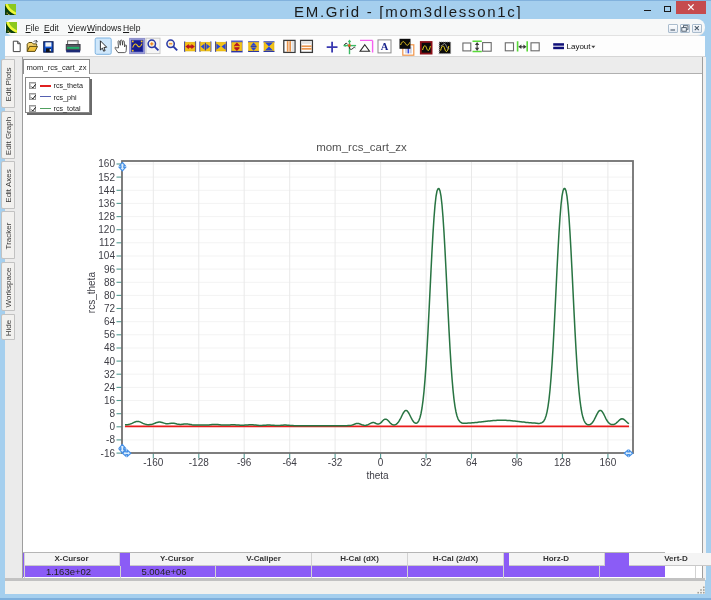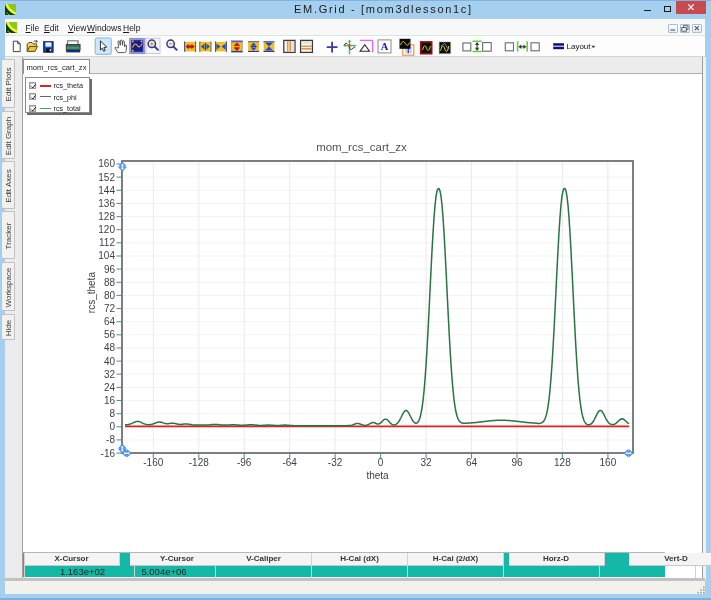--- a/index.html
+++ b/index.html
@@ -1,41 +1,41 @@
 <!DOCTYPE html>
 <html><head><meta charset="utf-8"><style>
 * { margin:0; padding:0; box-sizing:border-box; }
 html,body { width:711px; height:600px; font-family:"Liberation Sans", sans-serif; }
 body { background:#a5cfee; position:relative; overflow:hidden; }
 .abs { position:absolute; }
 #titlebar { position:absolute; left:0; top:0; width:711px; height:19px; background:#a5cfee; border-top:1px solid #82b2dd; }
-#title { position:absolute; left:294px; top:2.5px; font-size:11px; letter-spacing:1.7px; color:#1a1a1a; }
+#title { position:absolute; left:294px; top:2.5px; font-size:15px; letter-spacing:1.7px; color:#1a1a1a; }
 #appico1 { position:absolute; left:5px; top:4px; }
 #minbtn { position:absolute; left:644px; top:9.5px; width:6.5px; height:1.8px; background:#1a1a1a; }
 #maxbtn { position:absolute; left:664px; top:5.5px; width:7px; height:6.5px; border:1.3px solid #1a1a1a; }
 #closebtn { position:absolute; left:676px; top:1px; width:30px; height:12.5px; background:#c54b4e; color:#fff; text-align:center; font-size:10.5px; line-height:12px; }
-#menubar { position:absolute; left:5px; top:19px; width:700px; height:17px; background:#f7f8f8; border-bottom:1px solid #e2e2e2; }
+#menubar { position:absolute; left:5px; top:19px; width:700px; height:17px; background:#f7f8f8; border-bottom:1px solid #e2e2e2;border-radius:8px; }
 .mi { position:absolute; top:4px; font-size:8.5px; color:#1a1a1a; }
 .mi u { text-decoration:underline; }
 #mdibtns { position:absolute; top:4.5px; left:663px; }
 .mdib { display:inline-block; width:10px; height:9px; margin-right:2px; background:linear-gradient(#fdfdfe,#e4ebf3); border:1px solid #aabccd; border-radius:1px; font-size:7px; line-height:7px; text-align:center; color:#345; vertical-align:top; }
 #toolbar { position:absolute; left:5px; top:36px; width:700px; height:21px; background:#fdfdfd; border-bottom:1px solid #d5d5d5; }
 #strip { position:absolute; left:5px; top:57px; width:17px; height:523px; background:#ebebeb; }
 .ltab { position:absolute; left:0.5px; width:14.5px; background:#f2f1ef; border:1px solid #c2c2c2; border-radius:2px 0 0 2px; }
 .ltxt { position:absolute; left:0; top:0; height:14px; transform-origin:0 0; font-size:8px; color:#3a3a3a; text-align:center; line-height:14px; white-space:nowrap; }
 #mdi { position:absolute; left:21.5px; top:57px; width:681px; height:520.5px; background:#fff; border:1px solid #9e9e9e; border-bottom:none; }
 #mdiband { position:absolute; left:5px; top:577.5px; width:700px; height:3px; background:#c2c2c2; }
 #tabbar { position:absolute; left:22.5px; top:57px; width:679px; height:17px; background:#ececec; border-bottom:1px solid #b0b0b0; }
 #doctab { position:absolute; left:23px; top:58.5px; width:67px; height:15.5px; background:#fff; border:1px solid #8e8e8e; border-bottom:none; font-size:7.6px; color:#222; text-align:center; line-height:15px; z-index:2; }
 #legend { position:absolute; left:25px; top:76.5px; width:64.5px; height:36.5px; background:#fff; border:1px solid #888; box-shadow:2px 2px 0 #6a6a6a; z-index:3; }
 .lrow { position:absolute; left:3px; height:8px; }
 .cb { position:absolute; left:0; top:0; width:7px; height:7px; background:#fff; border:1px solid #9a9a9a; box-shadow:inset 1px 1px 0 #c8c8c8; }
 .ls { position:absolute; left:10.5px; top:3px; width:11px; }
 .lt { position:absolute; left:24.5px; top:-0.5px; font-size:7.2px; color:#222; white-space:nowrap; }
-#btable { position:absolute; left:22.5px; top:552px; width:642px; height:25px; background:#14b8a6; border-top:1px solid #b5b5b5; font-size:8px; }
+#btable { position:absolute; left:22.5px; top:552px; width:642px; height:25px; background:#8b5cf6; border-top:1px solid #b5b5b5; font-size:8px; }
 .hc,.vc { position:absolute; width:96px; text-align:center; border-right:1px solid #d2d2d2; }
 .hc { top:0; height:12.5px; line-height:12.5px; background:#f4f4f4; border-bottom:1px solid #c9c9c9; font-weight:bold; color:#333; }
 .vc { top:13px; height:12px; line-height:11.5px; color:#222; font-size:9.5px; padding-right:7px; }
 #statusbar { position:absolute; left:5px; top:580.5px; width:700px; height:13.5px; background:#f2f1ee; }
 #grip { position:absolute; right:0.5px; bottom:0.5px; width:8px; height:8px; }
 #botborder { position:absolute; left:0; top:594px; width:711px; height:6px; background:#a5cfee; border-bottom:2px solid #7fb0dc; }
 </style></head><body>
 <div id="titlebar"></div>
 <svg id="appico1" width="11" height="11">
     <rect width="11" height="11" fill="#8cc81c"></rect>
@@ -353,21 +353,21 @@
 </g>
 </svg>
 <div id="btable">
     <div class="hc" style="left:1.5px">X-Cursor</div>
     <div class="hc" style="left:107px">Y-Cursor</div>
     <div class="hc" style="left:193.5px">V-Caliper</div>
     <div class="hc" style="left:289.5px">H-Cal (dX)</div>
     <div class="hc" style="left:385.5px">H-Cal (2/dX)</div>
     <div class="hc" style="left:486px">Horz-D</div>
     <div class="hc" style="left:606px">Vert-D</div>
-    <div class="vc" style="left:16px">1.163e+02</div>
+    <div class="vc" style="left:2px">1.163e+02</div>
     <div class="vc" style="left:97.5px">5.004e+06</div>
     <div class="vc" style="left:193.5px"></div>
     <div class="vc" style="left:289.5px"></div>
     <div class="vc" style="left:385.5px"></div>
     <div class="vc" style="left:481.5px"></div>
     <div class="vc" style="left:577.5px"></div>
     <div style="position:absolute;left:1.5px;top:0;width:1px;height:25px;background:#d2d2d2"></div>
   </div>
 <div id="mdiband"></div>
 <div id="statusbar">

